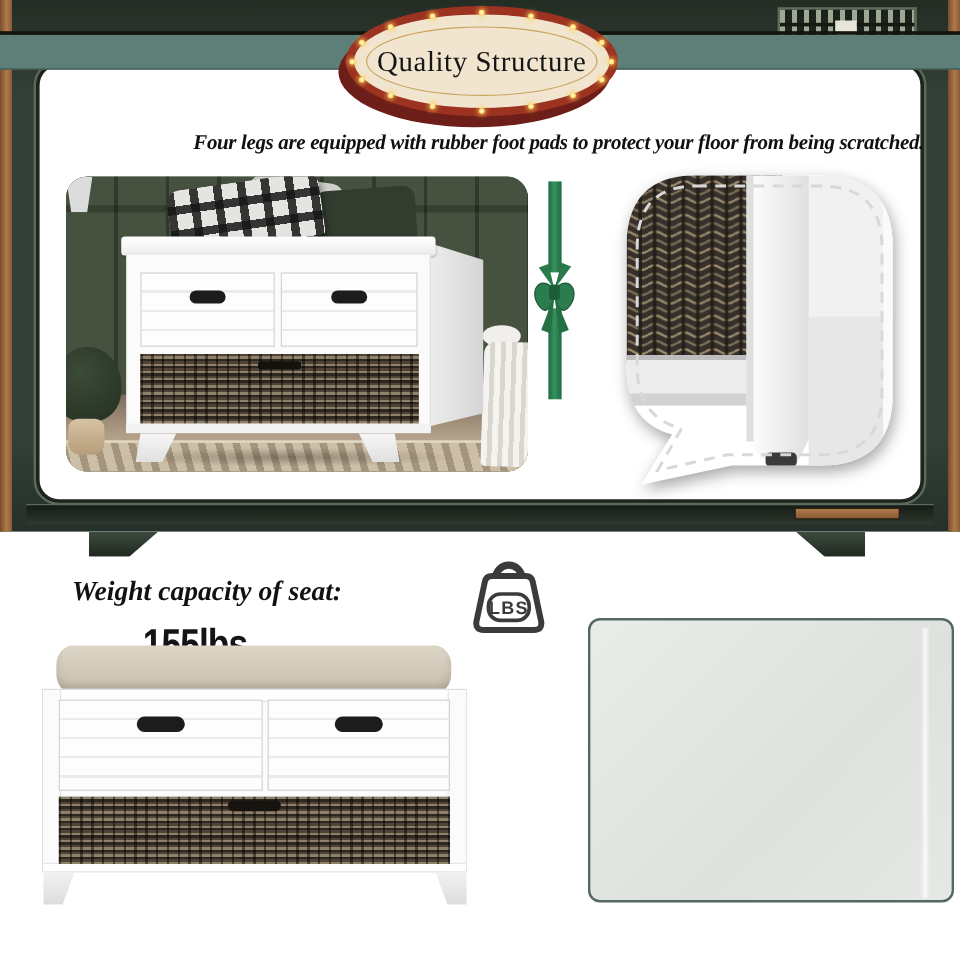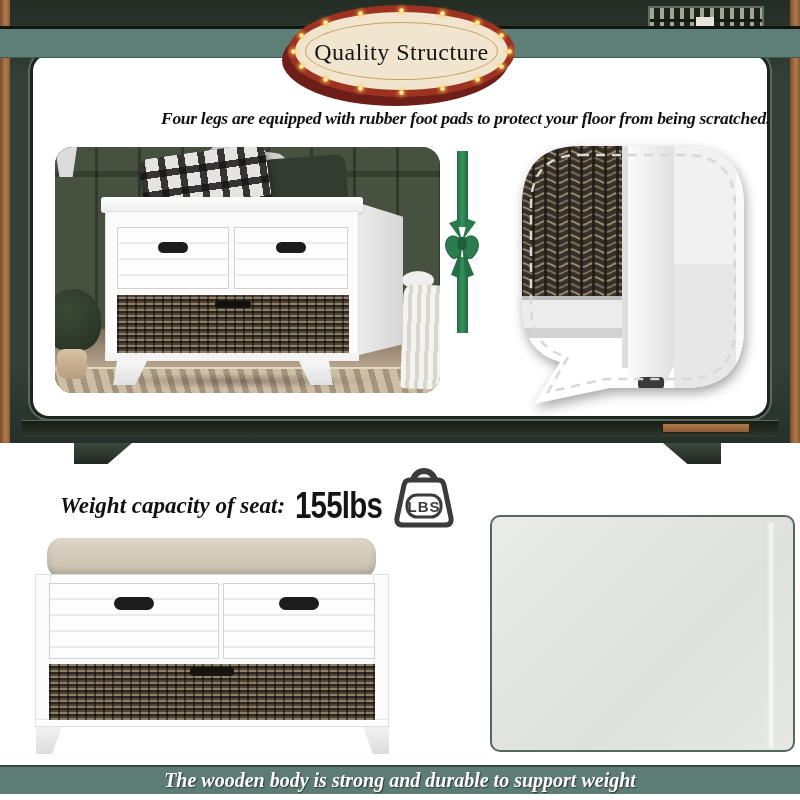--- a/index.html
+++ b/index.html
@@ -103,21 +103,21 @@
   .leg{position:absolute;background:linear-gradient(#f6f6f6,#e0e0e0);}
   .p-leg-l{left:58px;top:214px;width:34px;height:24px;clip-path:polygon(12% 0,100% 0,66% 100%,0 100%);}
   .p-leg-r{left:244px;top:214px;width:34px;height:24px;clip-path:polygon(0 0,88% 0,100% 100%,34% 100%);}
   .p-leg-s{left:306px;top:208px;width:22px;height:30px;background:#dcdcdc;
       clip-path:polygon(0 0,100% 0,80% 100%,20% 100%);}
 
   .ribbon{position:absolute;left:441px;top:151px;z-index:2;}
   .bubble{position:absolute;left:492px;top:136px;z-index:2;}
 
   
-  .weight-row{position:absolute;left:60px;top:480px;height:52px;display:flex;align-items:center;gap:10px;}
+  .weight-row{position:absolute;left:60px;top:480px;height:52px;display:flex;align-items:center;gap:10px;flex-direction:column;}
   .weight-label{font-style:italic;font-weight:700;font-size:23px;color:#111;}
   .weight-value{font-family:"Liberation Sans",sans-serif;font-weight:800;font-size:36px;color:#141414;
       letter-spacing:-1px;transform:scaleX(.82);transform-origin:left center;}
   .kettlebell{position:absolute;left:393px;top:460px;}
 
   
   .bench2{position:absolute;left:25px;top:532px;width:372px;height:225px;}
   .cushion{position:absolute;left:22px;top:6px;width:329px;height:40px;border-radius:14px/16px;
       background:linear-gradient(180deg,#ddd5c6,#cdc4b4 70%,#b9b09f);
       box-shadow:inset 0 -5px 7px rgba(0,0,0,.12);}
@@ -317,17 +317,14 @@
       <div class="b2-slot"></div>
     </div>
     <div class="b2-leg l"></div>
     <div class="b2-leg r"></div>
   </div>
 
   <div class="board">
     <div class="board-hl"></div>
   </div>
 
-  <div class="footer">
-    <span class="footer-text">The wooden body is strong and durable to support weight</span>
-  </div>
 
 </div>
 
 </body></html>

